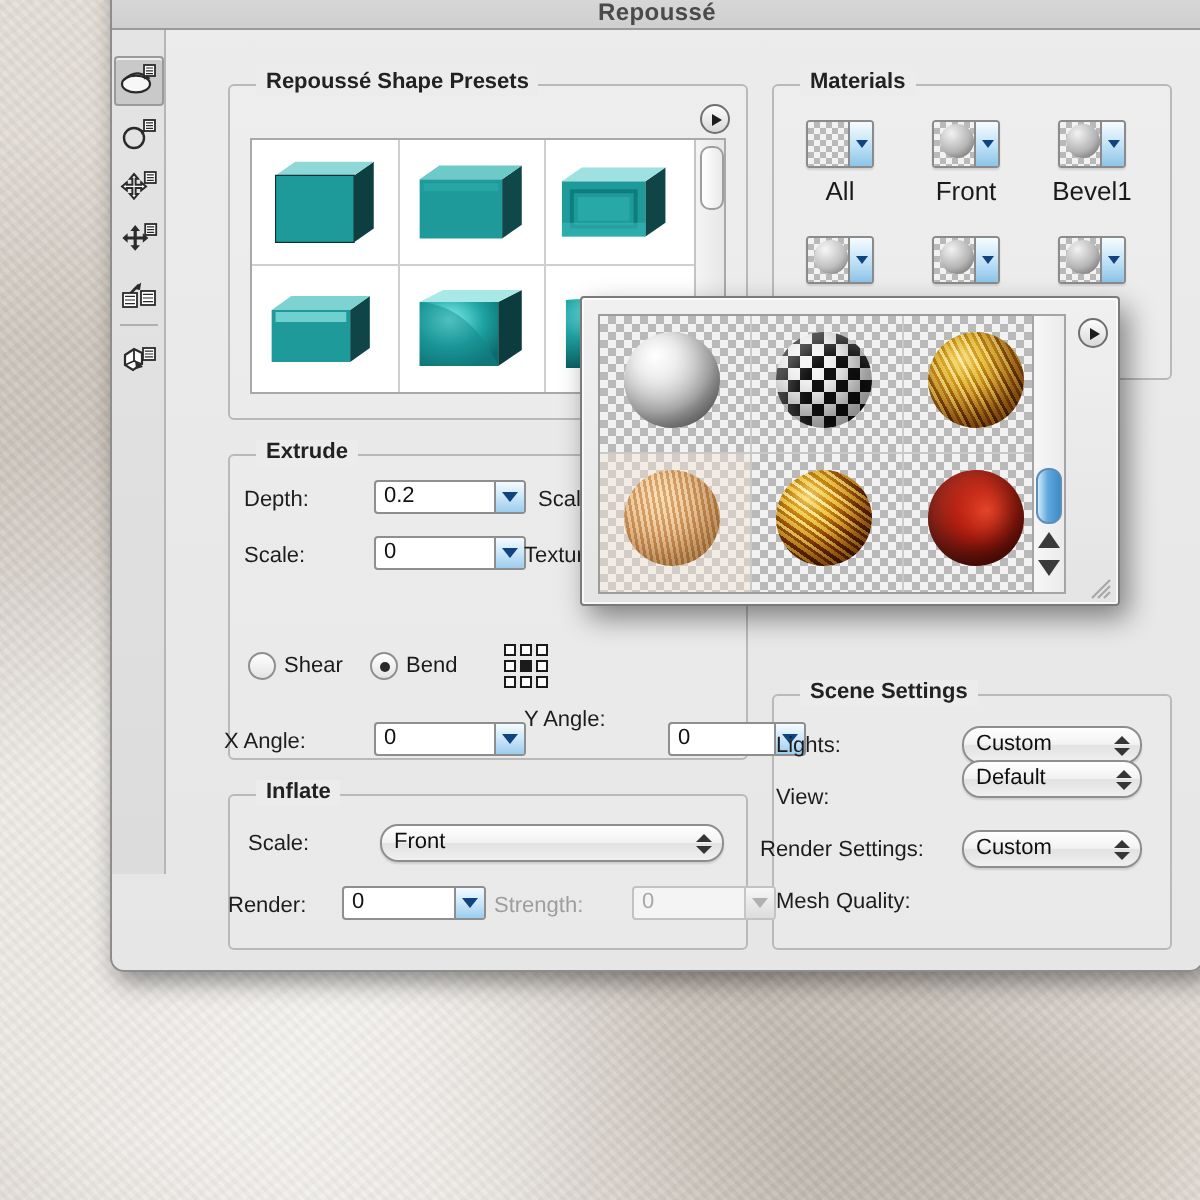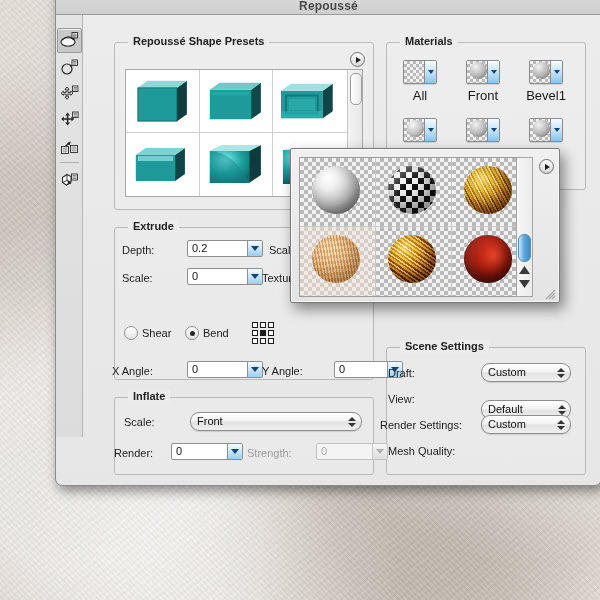--- a/index.html
+++ b/index.html
@@ -458,21 +458,21 @@
             <b></b>
         </div>
 
         <div class="lbl" style="left:-2px;top:145px;width:70px;">X Angle:</div>
         <div class="field" style="left:73px;top:141px;width:76px;">
           <div class="val">0</div>
           <div class="arrowbtn">
               <div class="tri"></div>
             </div>
         </div>
-        <div class="lbl" style="left:148px;top:145px;width:67px;">Y Angle:</div>
+        <div class="lbl" style="left:148px;top:134px;width:67px;">Y Angle:</div>
         <div class="field" style="left:220px;top:141px;width:69px;">
           <div class="val">0</div>
           <div class="arrowbtn">
               <div class="tri"></div>
             </div>
         </div>
       </div>
     </div>
 
     <div class="group" style="left:58px;top:375px;width:260px;height:85px;padding-left:44px;">
@@ -503,31 +503,31 @@
               <div class="tri"></div>
             </div>
         </div>
       </div>
     </div>
 
     <div class="group" style="left:330px;top:325px;width:200px;height:135px;">
       <div class="gbox"></div>
       <div class="glabel">Scene Settings</div>
       <div class="gcontent">
-        <div class="lbl" style="left:2px;top:27px;width:88px;">Draft:</div>
+        <div class="lbl" style="left:2px;top:27px;width:88px;">Lights:</div>
         <div class="combo" style="left:95px;top:23px;width:90px;">
           <div class="val">Custom</div>
           <div class="stepbox">
               <div class="up"></div>
               <div class="dn"></div>
             </div>
         </div>
 
         <div class="lbl" style="left:2px;top:53px;width:88px;">View:</div>
-        <div class="combo" style="left:95px;top:60px;width:90px;gap:28px;">
+        <div class="combo" style="left:95px;top:40px;width:90px;gap:28px;">
           <div class="val">Default</div>
           <div class="stepbox">
               <div class="up"></div>
               <div class="dn"></div>
             </div>
         </div>
 
         <div class="lbl" style="left:-6px;top:79px;width:96px;">Render Settings:</div>
         <div class="combo" style="left:95px;top:75px;width:90px;">
           <div class="val">Custom</div>

